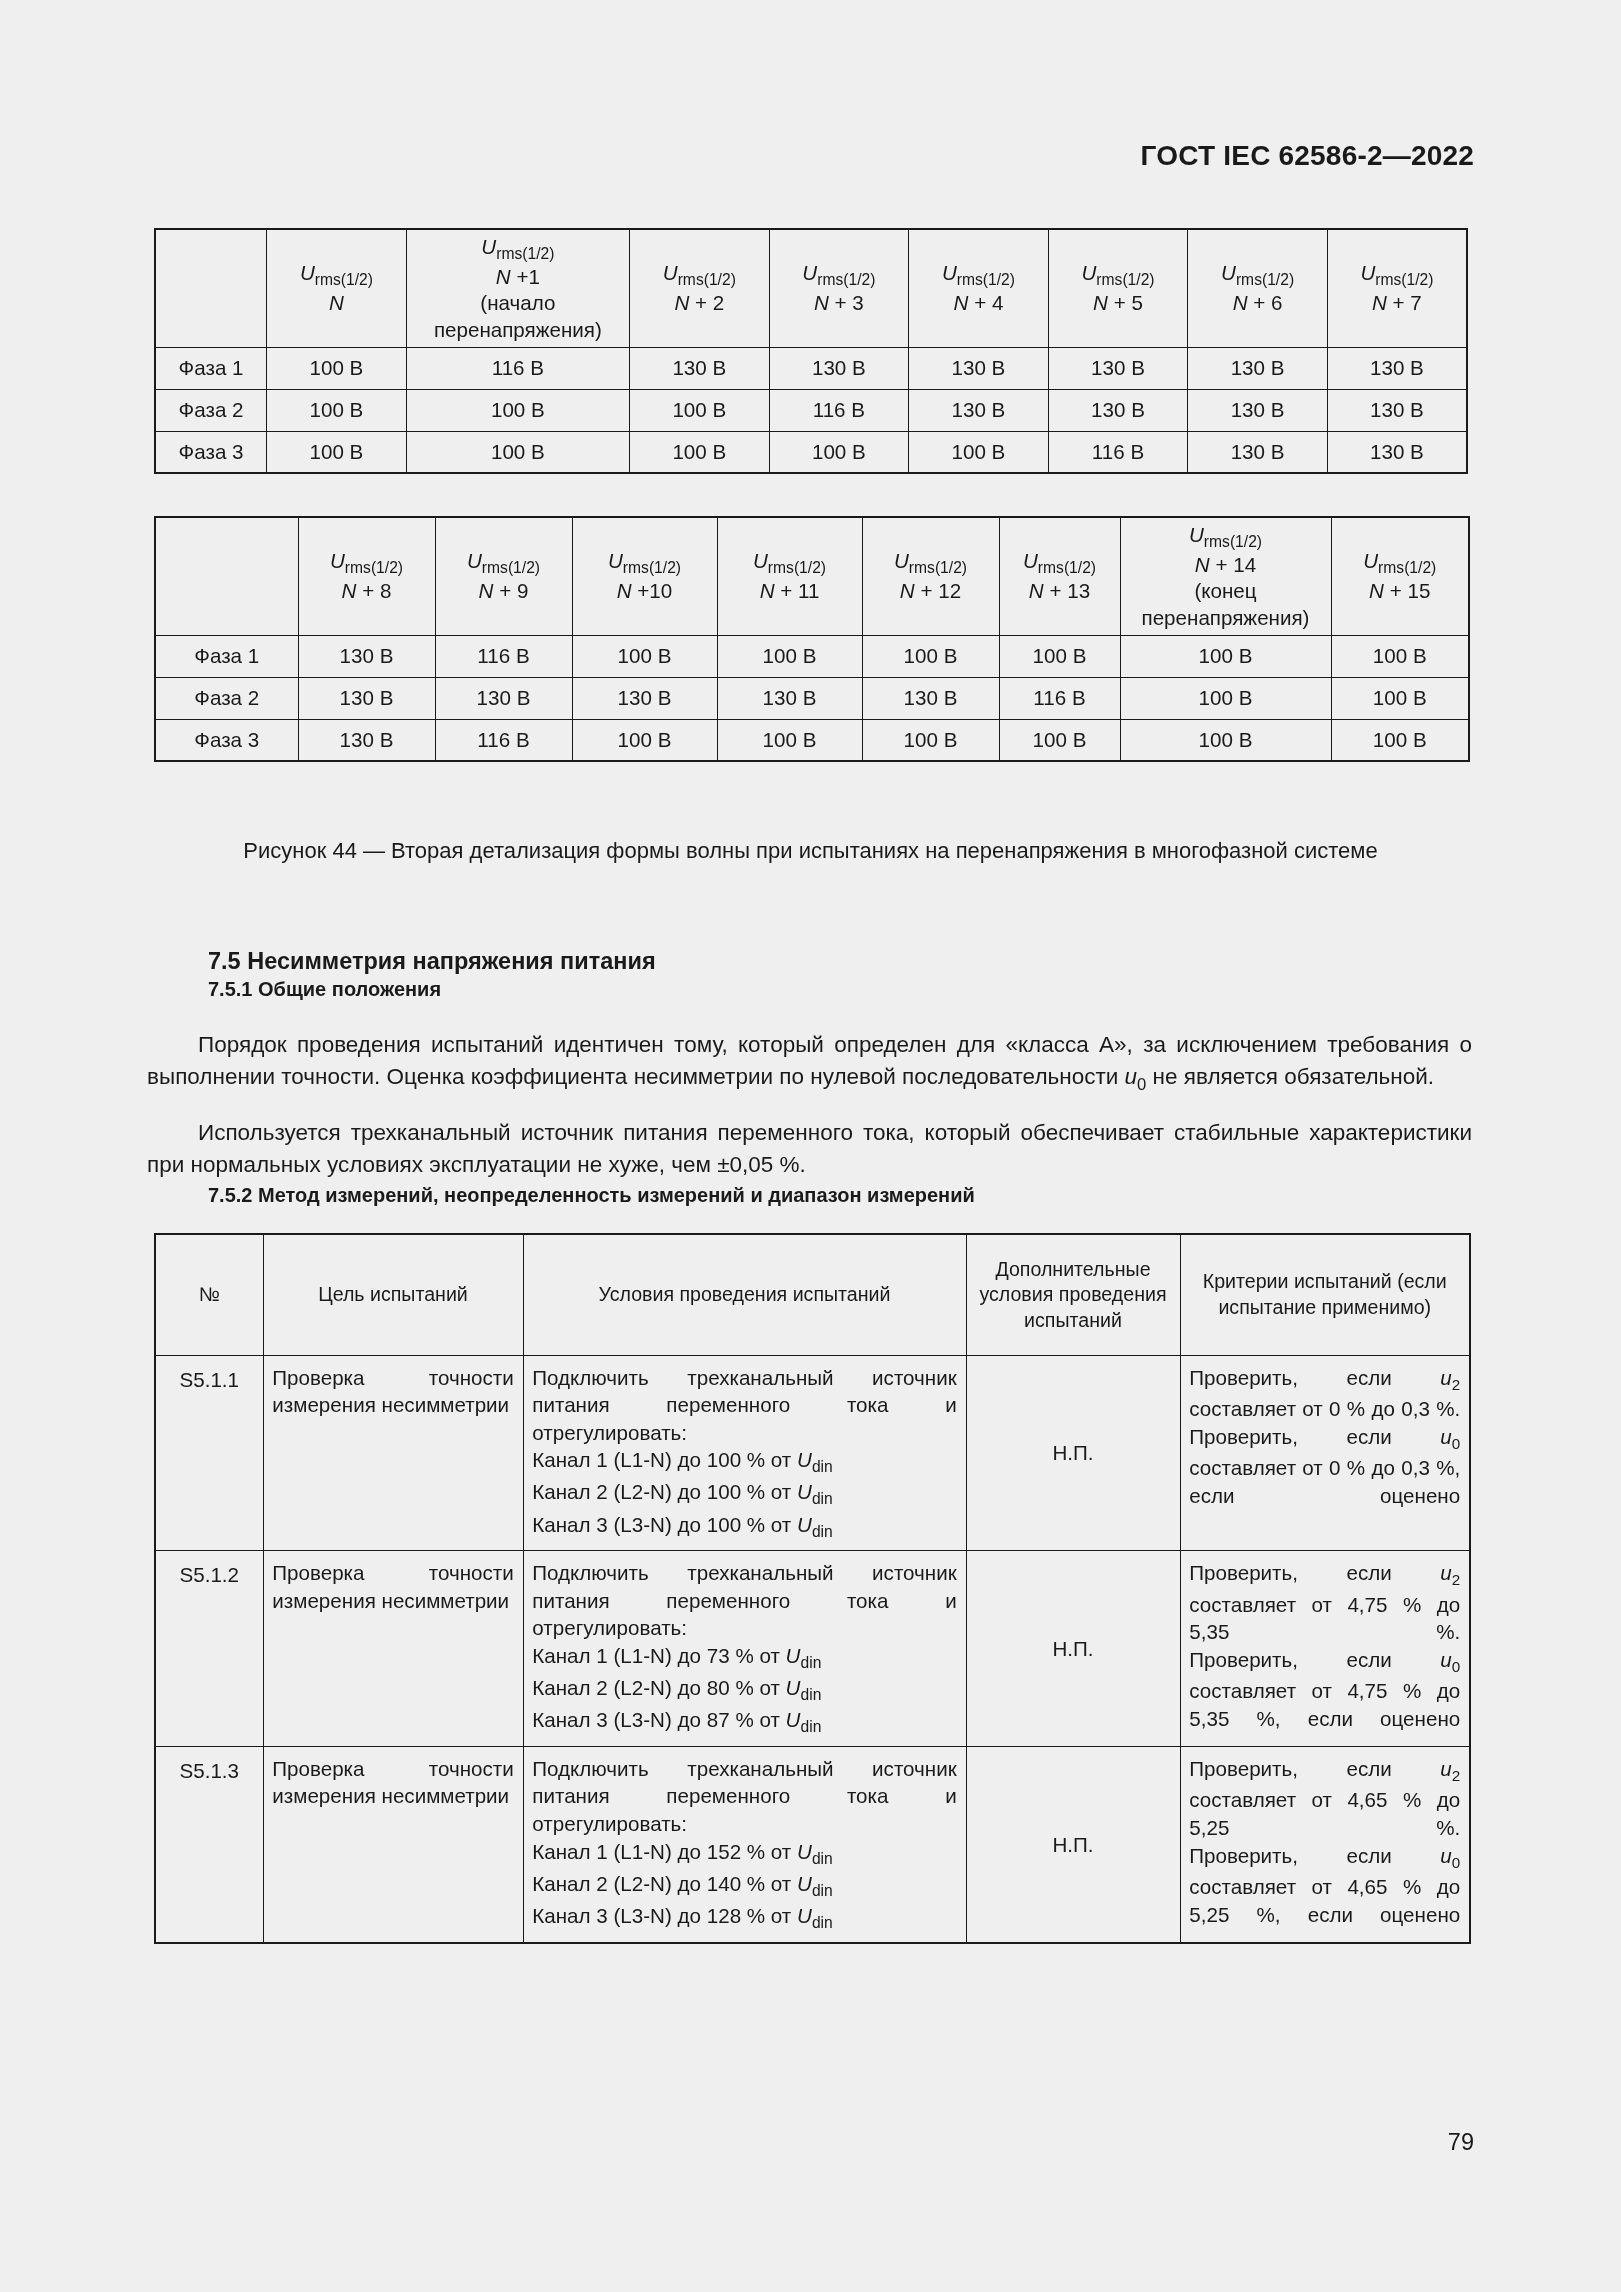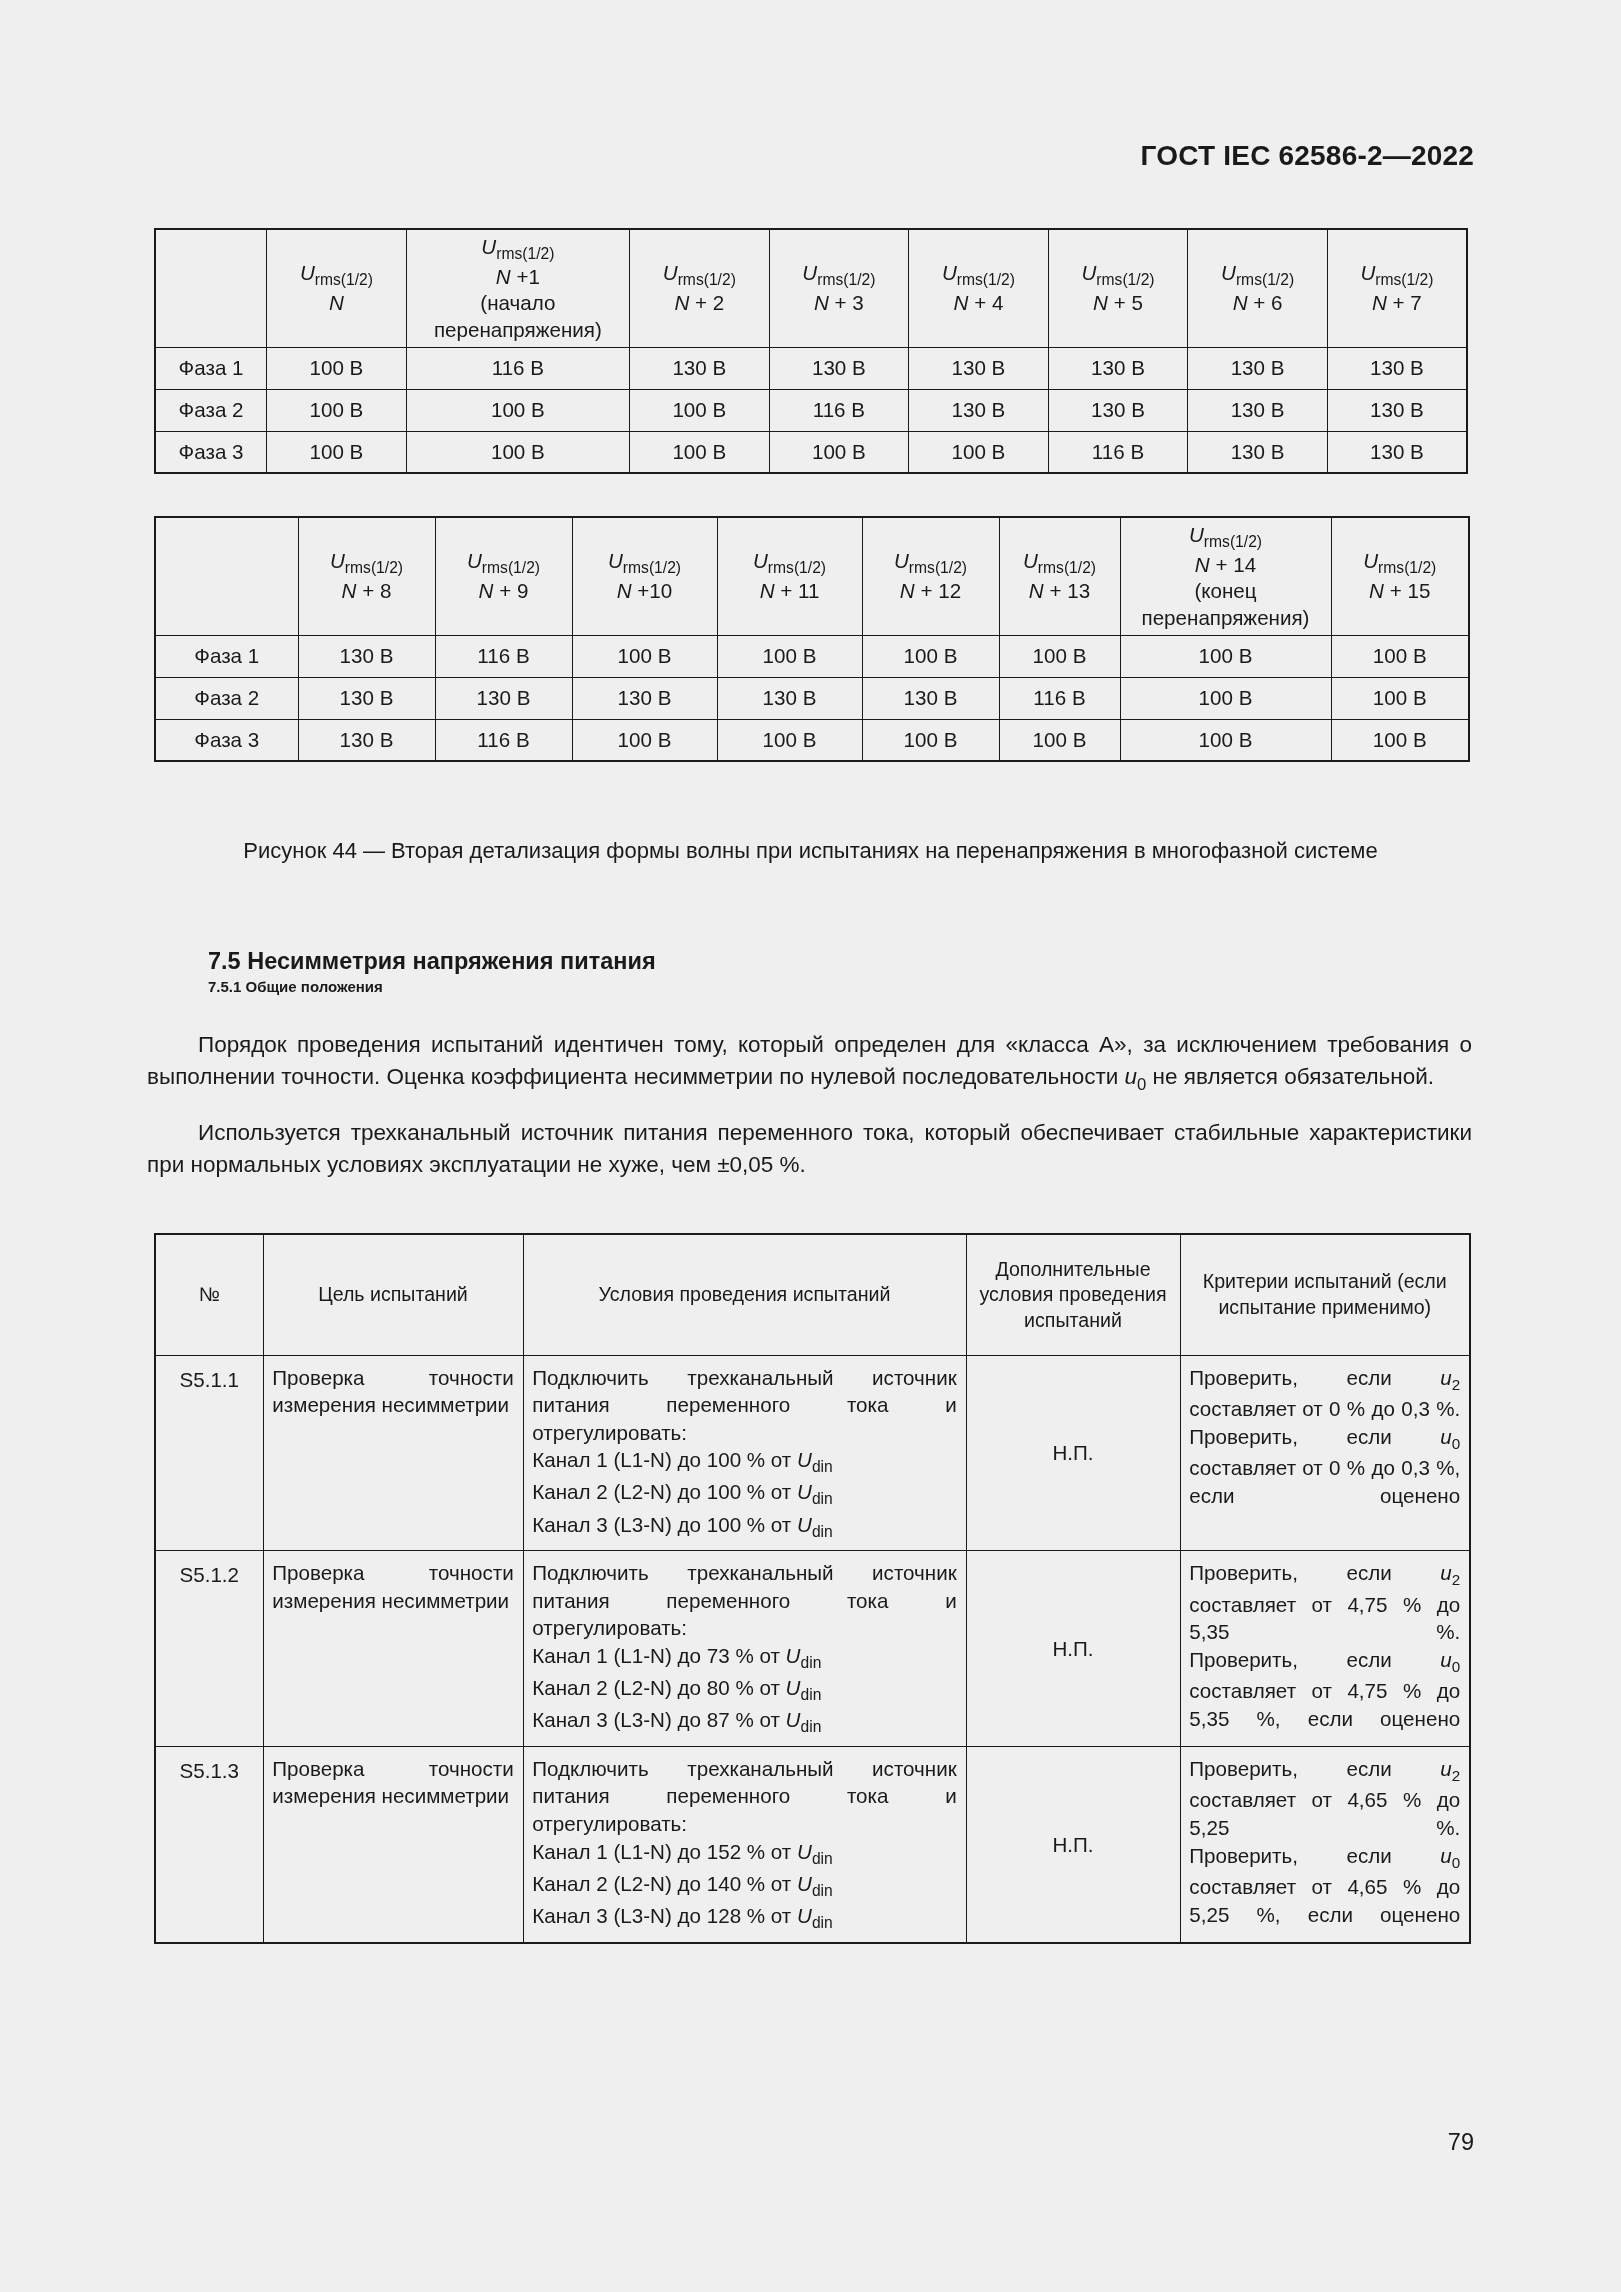--- a/index.html
+++ b/index.html
@@ -54,21 +54,21 @@
   .caption {
     position:absolute; left:0; top:838px; width:1621px;
     text-align:center; font-size:22px;
   }
 
   
   .h2 {
     position:absolute; font-size:23.5px; font-weight:bold;
   }
   .h3 {
-    position:absolute; font-size:15px; font-weight:bold;
+    position:absolute; font-size:20px; font-weight:bold;
   }
   .para {
     position:absolute; left:147px; width:1325px;
     font-size:22.5px; line-height:1.42;
     text-align:justify;
   }
   .para .indent { display:inline-block; width:51px; }
   .var { font-style:italic; }
   .var sub { font-style:normal; font-size:0.74em; }
 
@@ -233,20 +233,21 @@
   <div class="h3" style="left:208px; top:978px;">7.5.1 Общие положения</div>
 
   <div class="para" style="top:1017px;margin-top:12px;">
     <span class="indent"></span><span>Порядок проведения испытаний идентичен тому, который определен для «класса А», за исключением требования о выполнении точности. Оценка коэффициента несимметрии по нулевой последовательности </span><span class="var"><span>u</span><sub>0</sub></span><span> не является обязательной.</span>
   </div>
 
   <div class="para" style="top:1117px;">
     <span class="indent"></span><span>Используется трехканальный источник питания переменного тока, который обеспечивает стабильные характеристики при нормальных условиях эксплуатации не хуже, чем ±0,05 %.</span>
   </div>
 
+  <div class="h3" style="left:208px; top:1184px;">7.5.2 Метод измерений, неопределенность измерений и диапазон измерений</div>
 
   <table class="grid outer-thick" id="test-table">
     <colgroup>
       <col style="width:108px">
         <col style="width:260px">
         <col style="width:443px">
       <col style="width:214px">
         <col style="width:290px">
     </colgroup>
     <thead>

